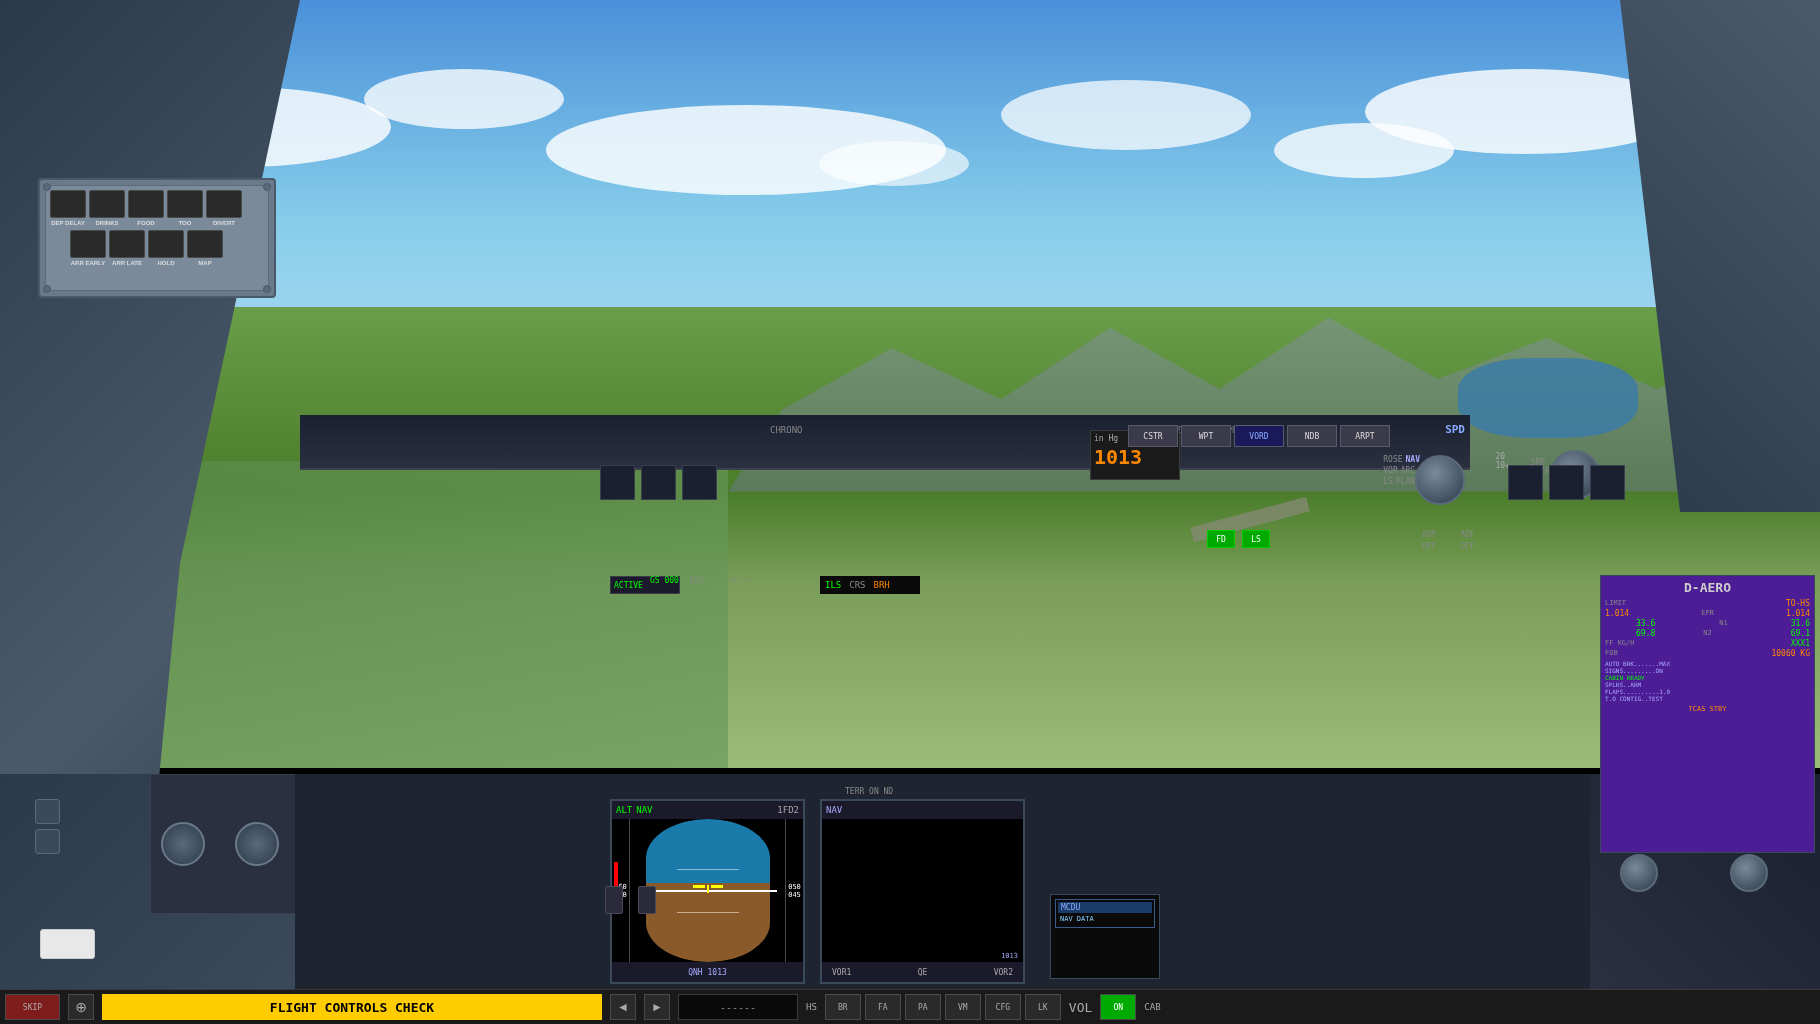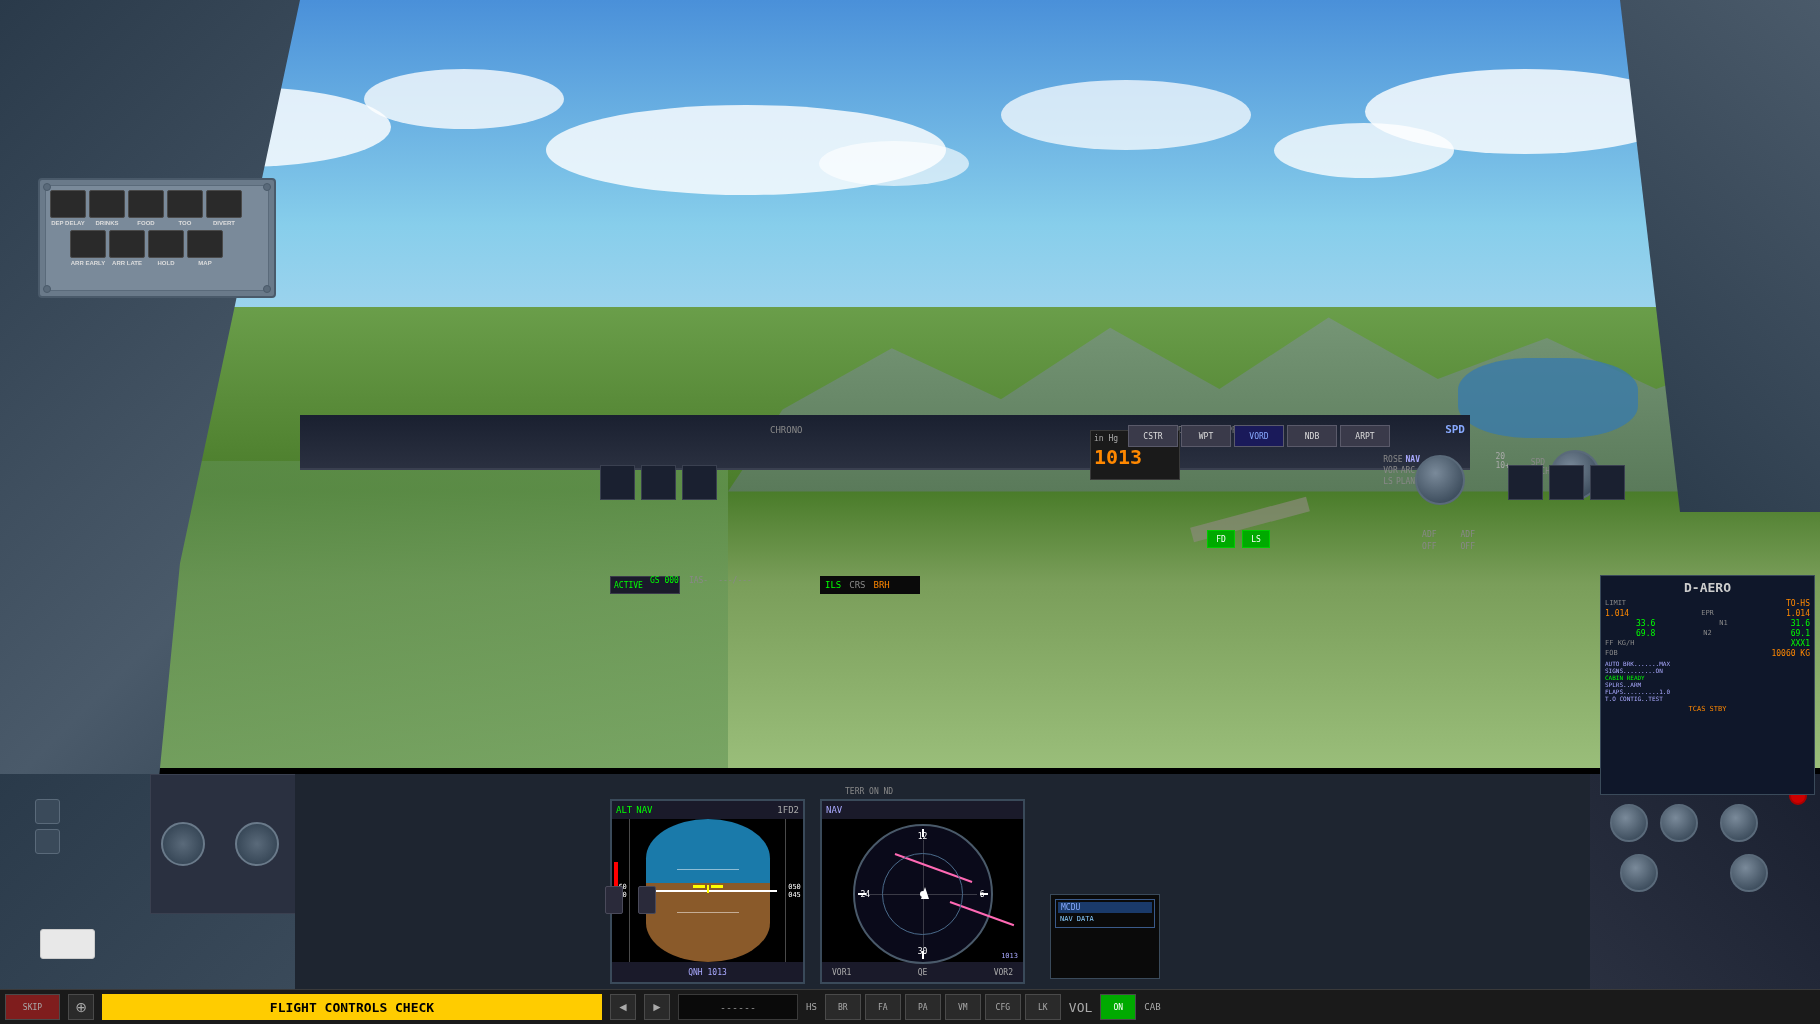--- a/index.html
+++ b/index.html
@@ -413,22 +413,22 @@
       color: #88aaff;
       font-family: monospace;
     }
 
     
     .engine-display {
       position: absolute;
       top: 575px;
       right: 5px;
       width: 215px;
-      height: 220px;
-      background: #0f172a;
+      height: 278px;
+      background: #4c1d95;
       border: 1px solid #3a4a5a;
       padding: 4px;
     }
 
     .eng-label {
       font-size: 7px;
       color: #888;
       font-family: monospace;
     }
 
@@ -923,44 +923,20 @@
       <span class="qnh-label">QNH 1013</span>
     </div>
   </div>
 
   <div class="nd-display">
     <div class="nd-header">
       <span class="nd-label" style="color:#aaaaff;">NAV</span>
     </div>
     <div class="nd-main">
 
-      <div class="nd-compass">
-
-        <div style="position:absolute;top:3px;left:50%;transform:translateX(-50%);width:2px;height:8px;background:#fff;"></div>
-        <div style="position:absolute;bottom:3px;left:50%;transform:translateX(-50%);width:2px;height:8px;background:#fff;"></div>
-        <div style="position:absolute;left:3px;top:50%;transform:translateY(-50%);width:8px;height:2px;background:#fff;"></div>
-        <div style="position:absolute;right:3px;top:50%;transform:translateY(-50%);width:8px;height:2px;background:#fff;"></div>
-
-        <div style="position:absolute;top:6px;left:50%;transform:translateX(-50%);font-size:8px;color:#fff;font-family:monospace;">12</div>
-        <div style="position:absolute;bottom:6px;left:50%;transform:translateX(-50%);font-size:8px;color:#fff;font-family:monospace;">30</div>
-        <div style="position:absolute;left:6px;top:50%;transform:translateY(-50%);font-size:8px;color:#fff;font-family:monospace;">24</div>
-        <div style="position:absolute;right:6px;top:50%;transform:translateY(-50%);font-size:8px;color:#fff;font-family:monospace;">6</div>
-
-        <div style="position:absolute;top:50%;left:10%;width:80%;height:1px;background:rgba(255,255,255,0.2);"></div>
-        <div style="position:absolute;left:50%;top:10%;width:1px;height:80%;background:rgba(255,255,255,0.2);"></div>
-
-        <div class="nd-compass-inner"></div>
-
-        <div style="position:absolute;top:45%;left:49%;border-left:4px solid transparent;border-right:4px solid transparent;border-bottom:12px solid #fff;"></div>
-
-        <div class="nd-pink-line"></div>
-        <div style="position:absolute;top:55%;left:20%;width:50%;height:2px;background:#ff69b4;transform:rotate(200deg);transform-origin:right center;"></div>
-
-        <div class="compass-ring" style="top:20%;left:20%;width:60%;height:60%;"></div>
-      </div>
 
       <div style="position:absolute;bottom:2px;right:5px;font-size:7px;color:#aaaaff;font-family:monospace;">
         <span>1013</span>
       </div>
     </div>
     <div class="nd-footer">
       <span style="font-size:8px;color:#aaa;font-family:monospace;">VOR1</span>
       <span style="font-size:8px;color:#aaa;font-family:monospace;">QE</span>
       <span style="font-size:8px;color:#aaa;font-family:monospace;">VOR2</span>
     </div>

